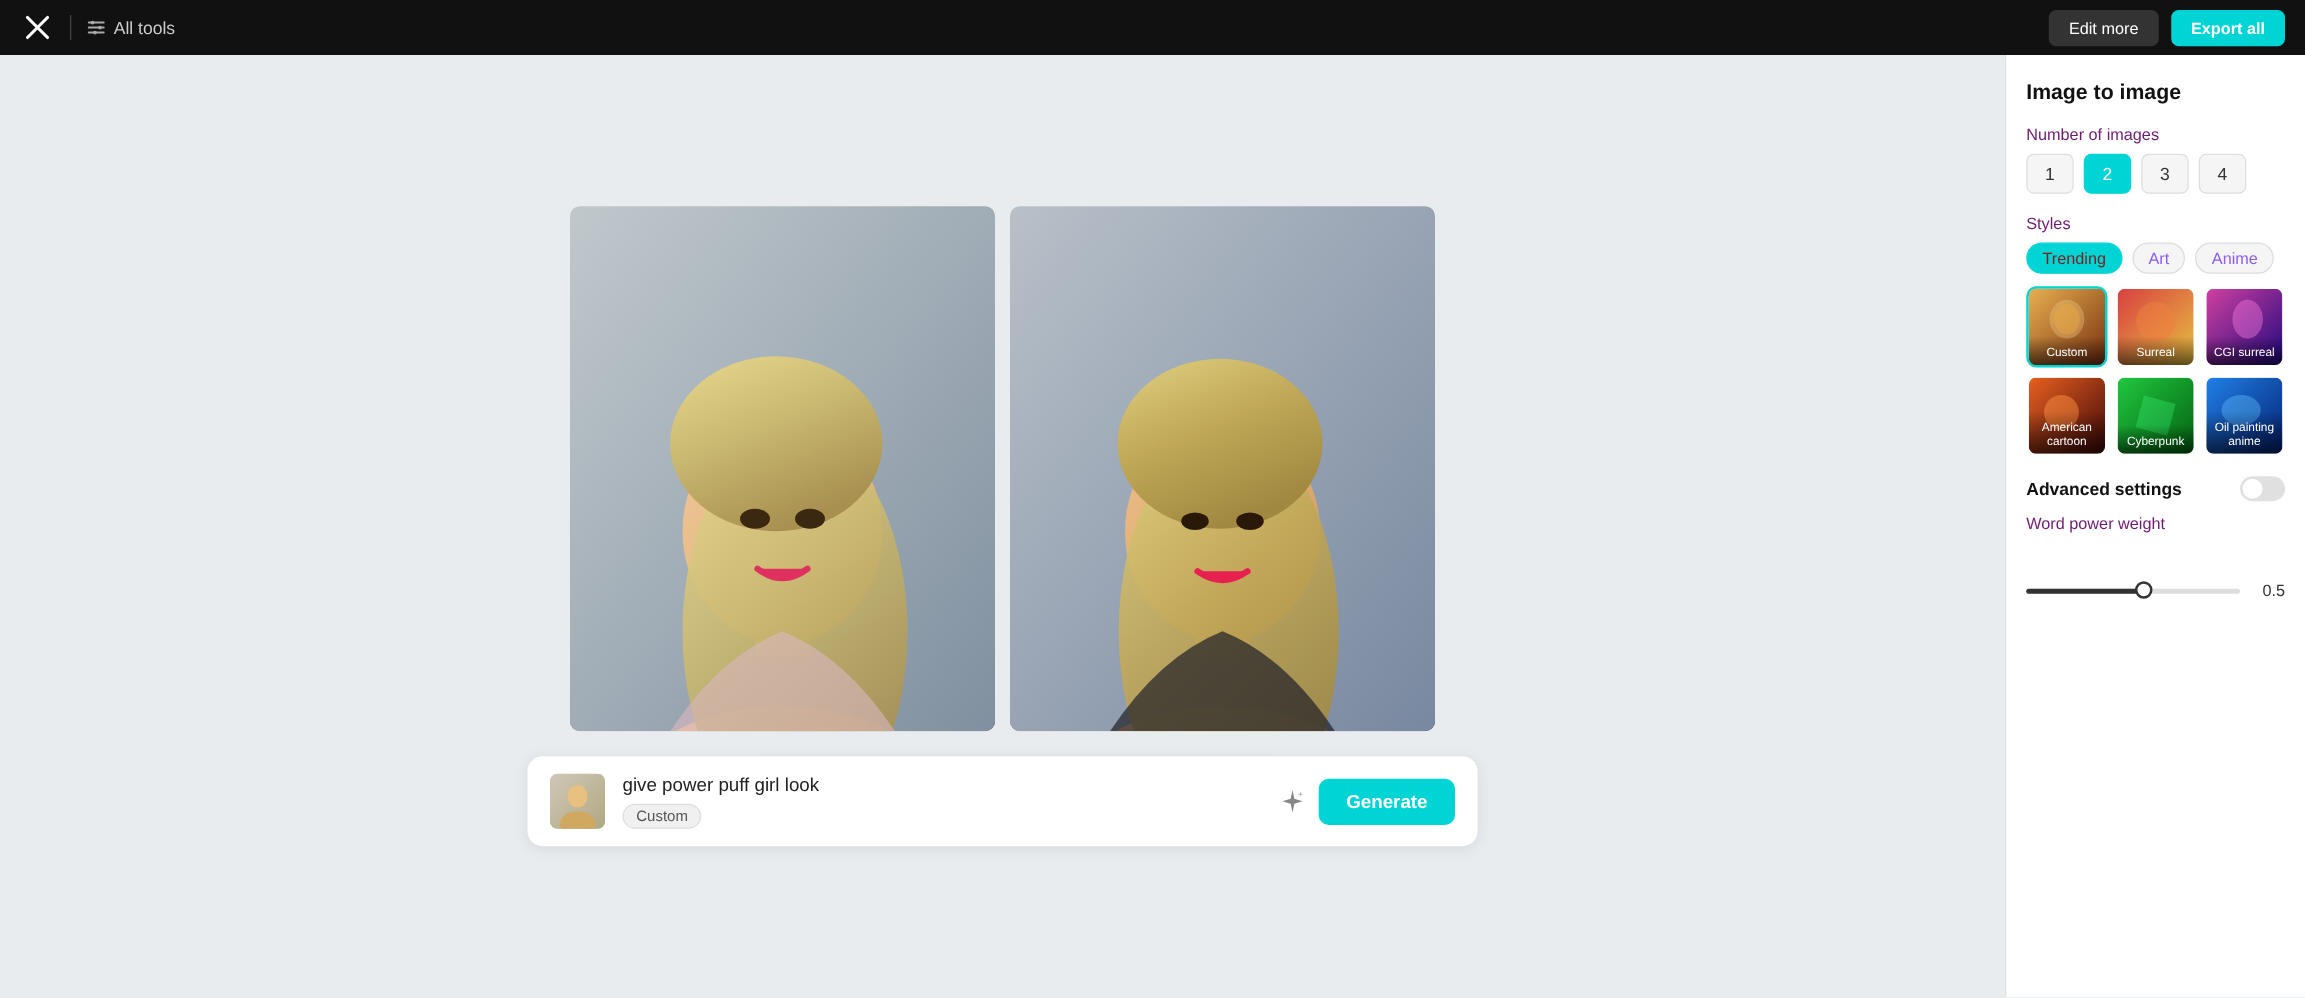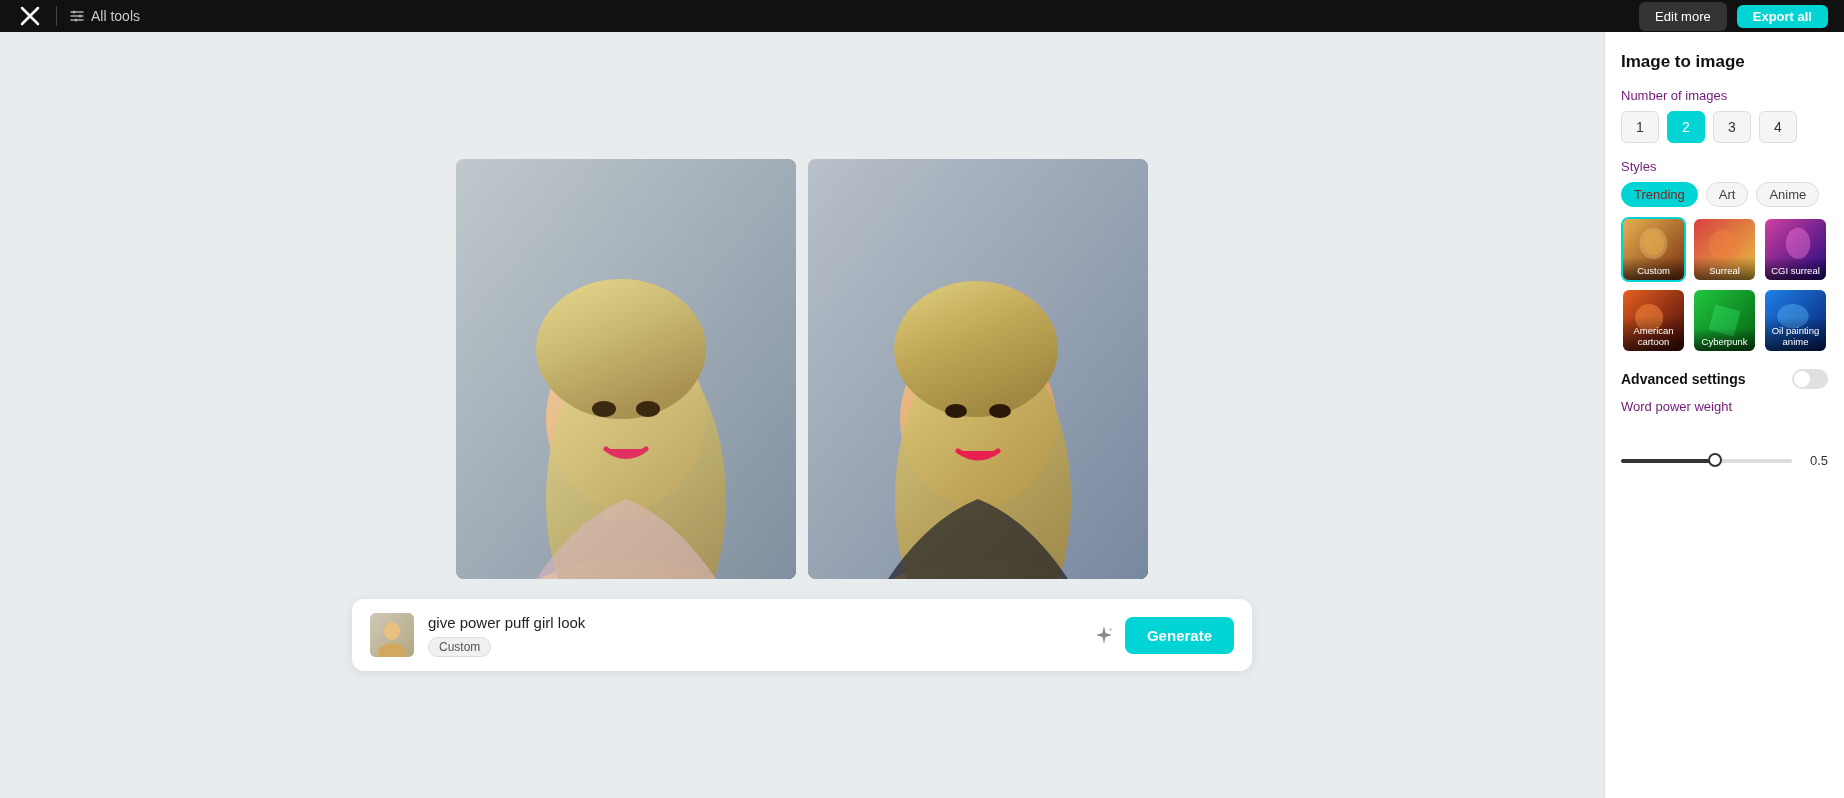--- a/index.html
+++ b/index.html
@@ -1,39 +1,39 @@
 <!DOCTYPE html>
 <html><head>
   <meta charset="utf-8">
   <style>
     * { box-sizing: border-box; margin: 0; padding: 0; }
     body { font-family: -apple-system, BlinkMacSystemFont, 'Segoe UI', sans-serif; background: #e8ecef; height: 798px; overflow: hidden; display: flex; flex-direction: column; }
 
     
     .navbar {
       background: #111;
-      height: 32px;
+      height: 44px;
       display: flex;
       align-items: center;
       padding: 0 16px;
       justify-content: space-between;
       flex-shrink: 0;
     }
     .navbar-left { display: flex; align-items: center; gap: 12px; }
     .navbar-logo {
       width: 28px; height: 28px;
       display: flex; align-items: center; justify-content: center;
       color: white; font-size: 18px; font-weight: bold;
     }
     .navbar-divider { width: 1px; height: 20px; background: #444; }
     .navbar-all-tools {
       display: flex; align-items: center; gap: 6px;
       color: #ccc; font-size: 14px; cursor: pointer;
     }
-    .navbar-right { display: flex; align-items: center; gap: 10px; }
+    .navbar-right { display: flex; gap: 10px; }
     .btn-edit-more {
       background: #333; color: white; border: none;
       padding: 7px 16px; border-radius: 6px; font-size: 13px; cursor: pointer;
     }
     .btn-export-all {
       background: #00d4d4; color: white; border: none;
       padding: 4px 16px; border-radius: 6px; font-size: 13px; font-weight: 600; cursor: pointer;
     }
 
     
@@ -81,21 +81,21 @@
     }
     .image-2 .portrait {
       background: linear-gradient(145deg, #c8cac8 0%, #b8b8b0 20%, #a8a8a0 35%, #c8a870 45%, #b89860 55%, #a88850 65%, #907840 75%, #685848 85%, #3a2820 100%);
     }
 
     
     .prompt-bar {
       background: white;
       border-radius: 12px;
       padding: 14px 18px;
-      width: 900px;
+      width: 760px;
       display: flex;
       align-items: center;
       gap: 14px;
       box-shadow: 0 2px 12px rgba(0,0,0,0.08);
     }
 
     .prompt-thumbnail {
       width: 44px; height: 44px;
       border-radius: 6px;
       overflow: hidden;
@@ -195,21 +195,21 @@
       gap: 8px;
       margin-bottom: 10px;
     }
     .style-tab {
       padding: 4px 12px;
       border-radius: 14px;
       font-size: 13px;
       cursor: pointer;
       border: 1px solid #ddd;
       background: #f5f5f5;
-      color: #404040;
+      color: #8b5cf6;
     }
     .style-tab.active {
       background: #00d4d4;
       color: #7f1d1d;
       border-color: #00d4d4;
     }
 
     
     .style-grid {
       display: grid;

